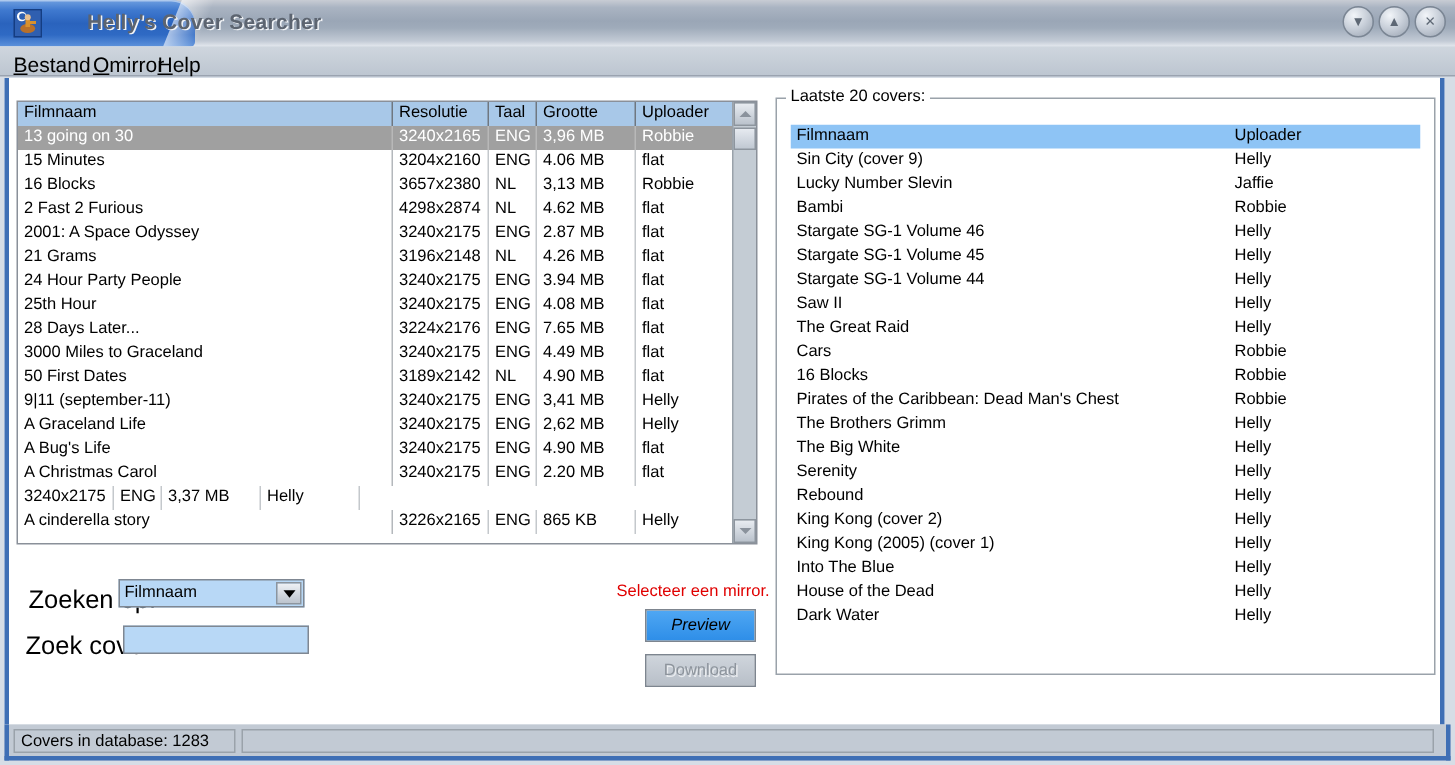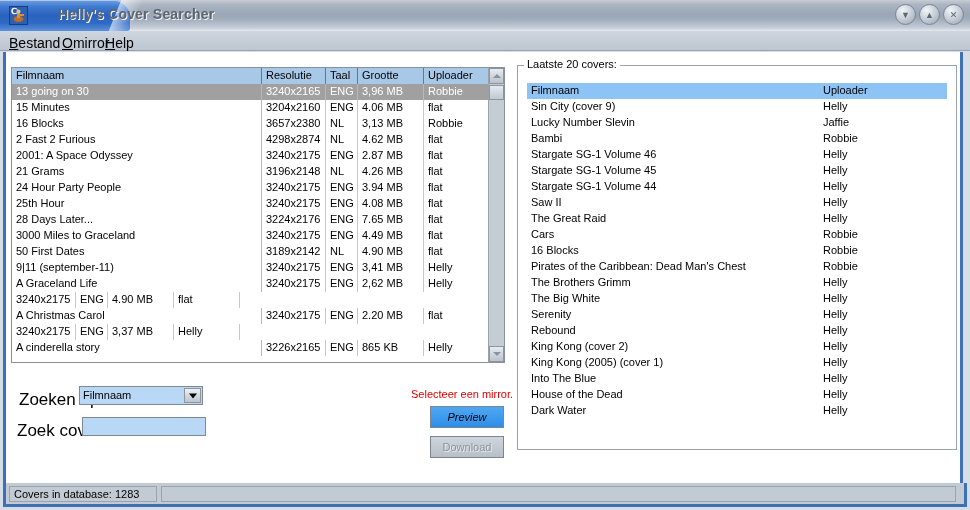--- a/index.html
+++ b/index.html
@@ -514,20 +514,21 @@
             <div class="cell c4" style="width: 66px;">Helly</div>
           </div>
           <div class="grid-row">
             <div class="cell c0" style="width: 250px;">A Graceland Life</div>
             <div class="cell c1" style="width: 64px;">3240x2175</div>
             <div class="cell c2" style="width: 32px;">ENG</div>
             <div class="cell c3" style="width: 66px;">2,62 MB</div>
             <div class="cell c4" style="width: 66px;">Helly</div>
           </div>
           <div class="grid-row">
+            <div class="cell c0" style="width: 250px;">A Bug's Life</div>
             <div class="cell c1" style="width: 64px;">3240x2175</div>
             <div class="cell c2" style="width: 32px;">ENG</div>
             <div class="cell c3" style="width: 66px;">4.90 MB</div>
             <div class="cell c4" style="width: 66px;">flat</div>
           </div>
           <div class="grid-row">
             <div class="cell c0" style="width: 250px;">A Christmas Carol</div>
             <div class="cell c1" style="width: 64px;">3240x2175</div>
             <div class="cell c2" style="width: 32px;">ENG</div>
             <div class="cell c3" style="width: 66px;">2.20 MB</div>

